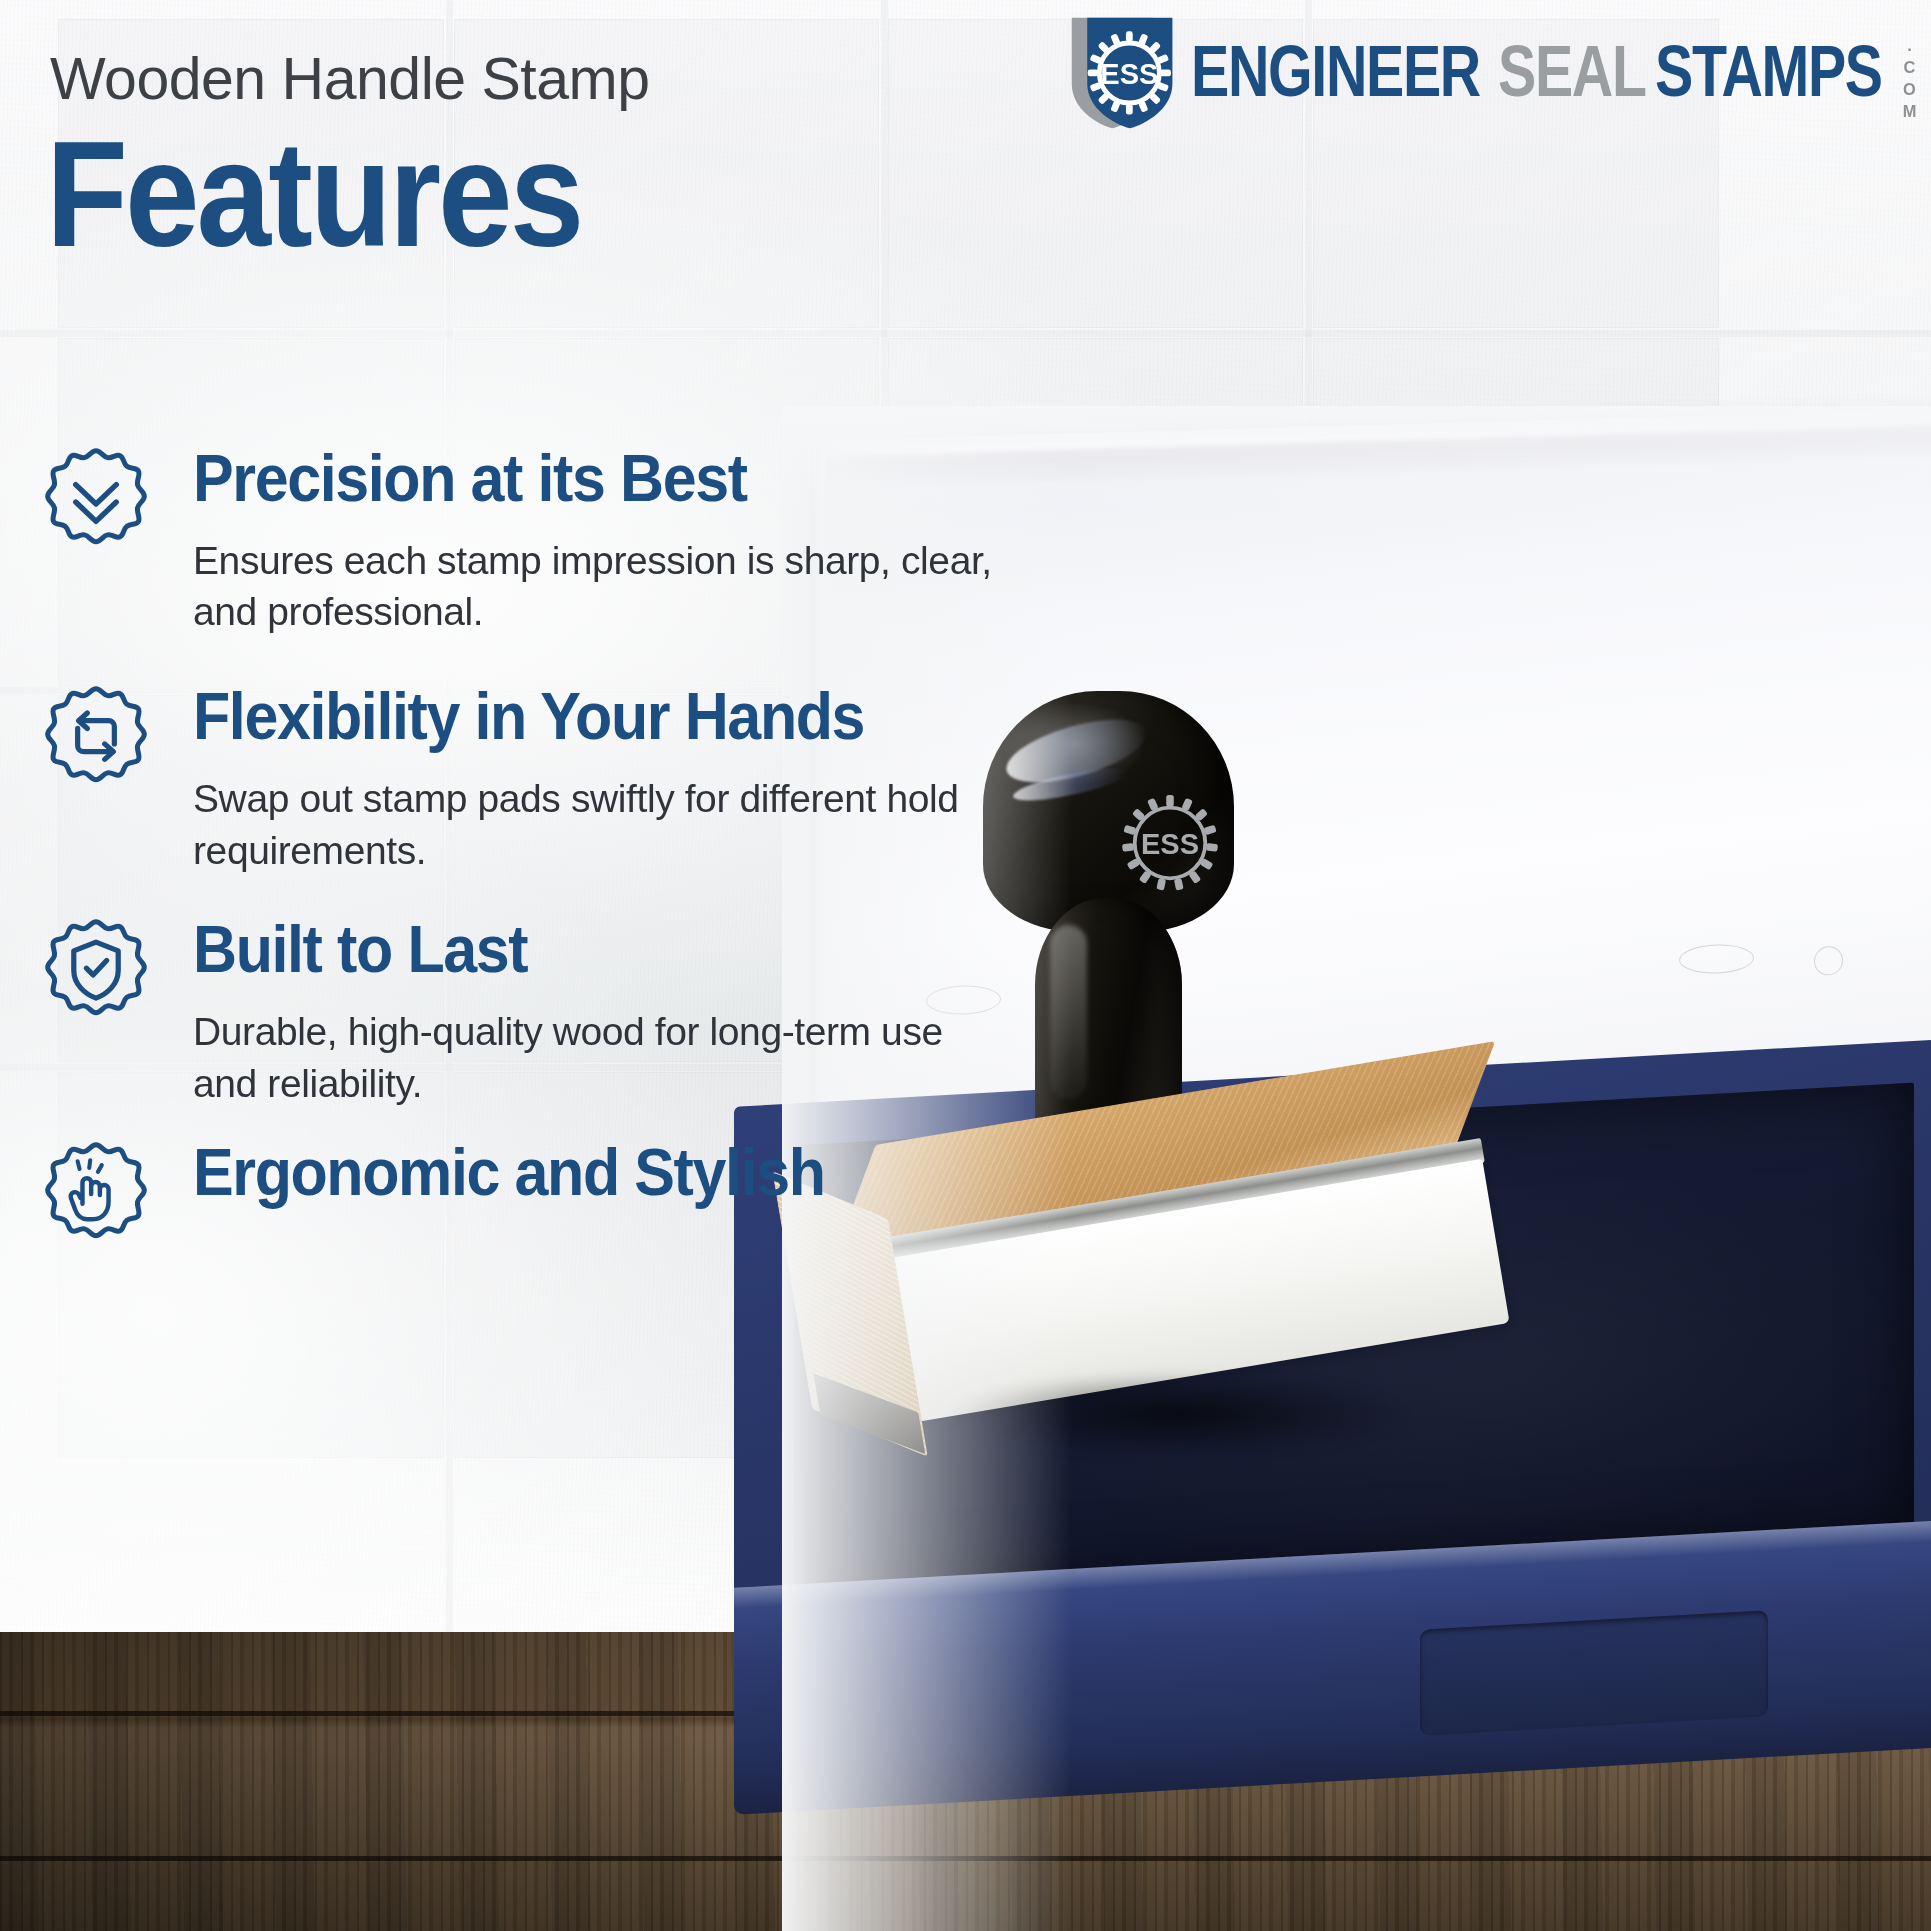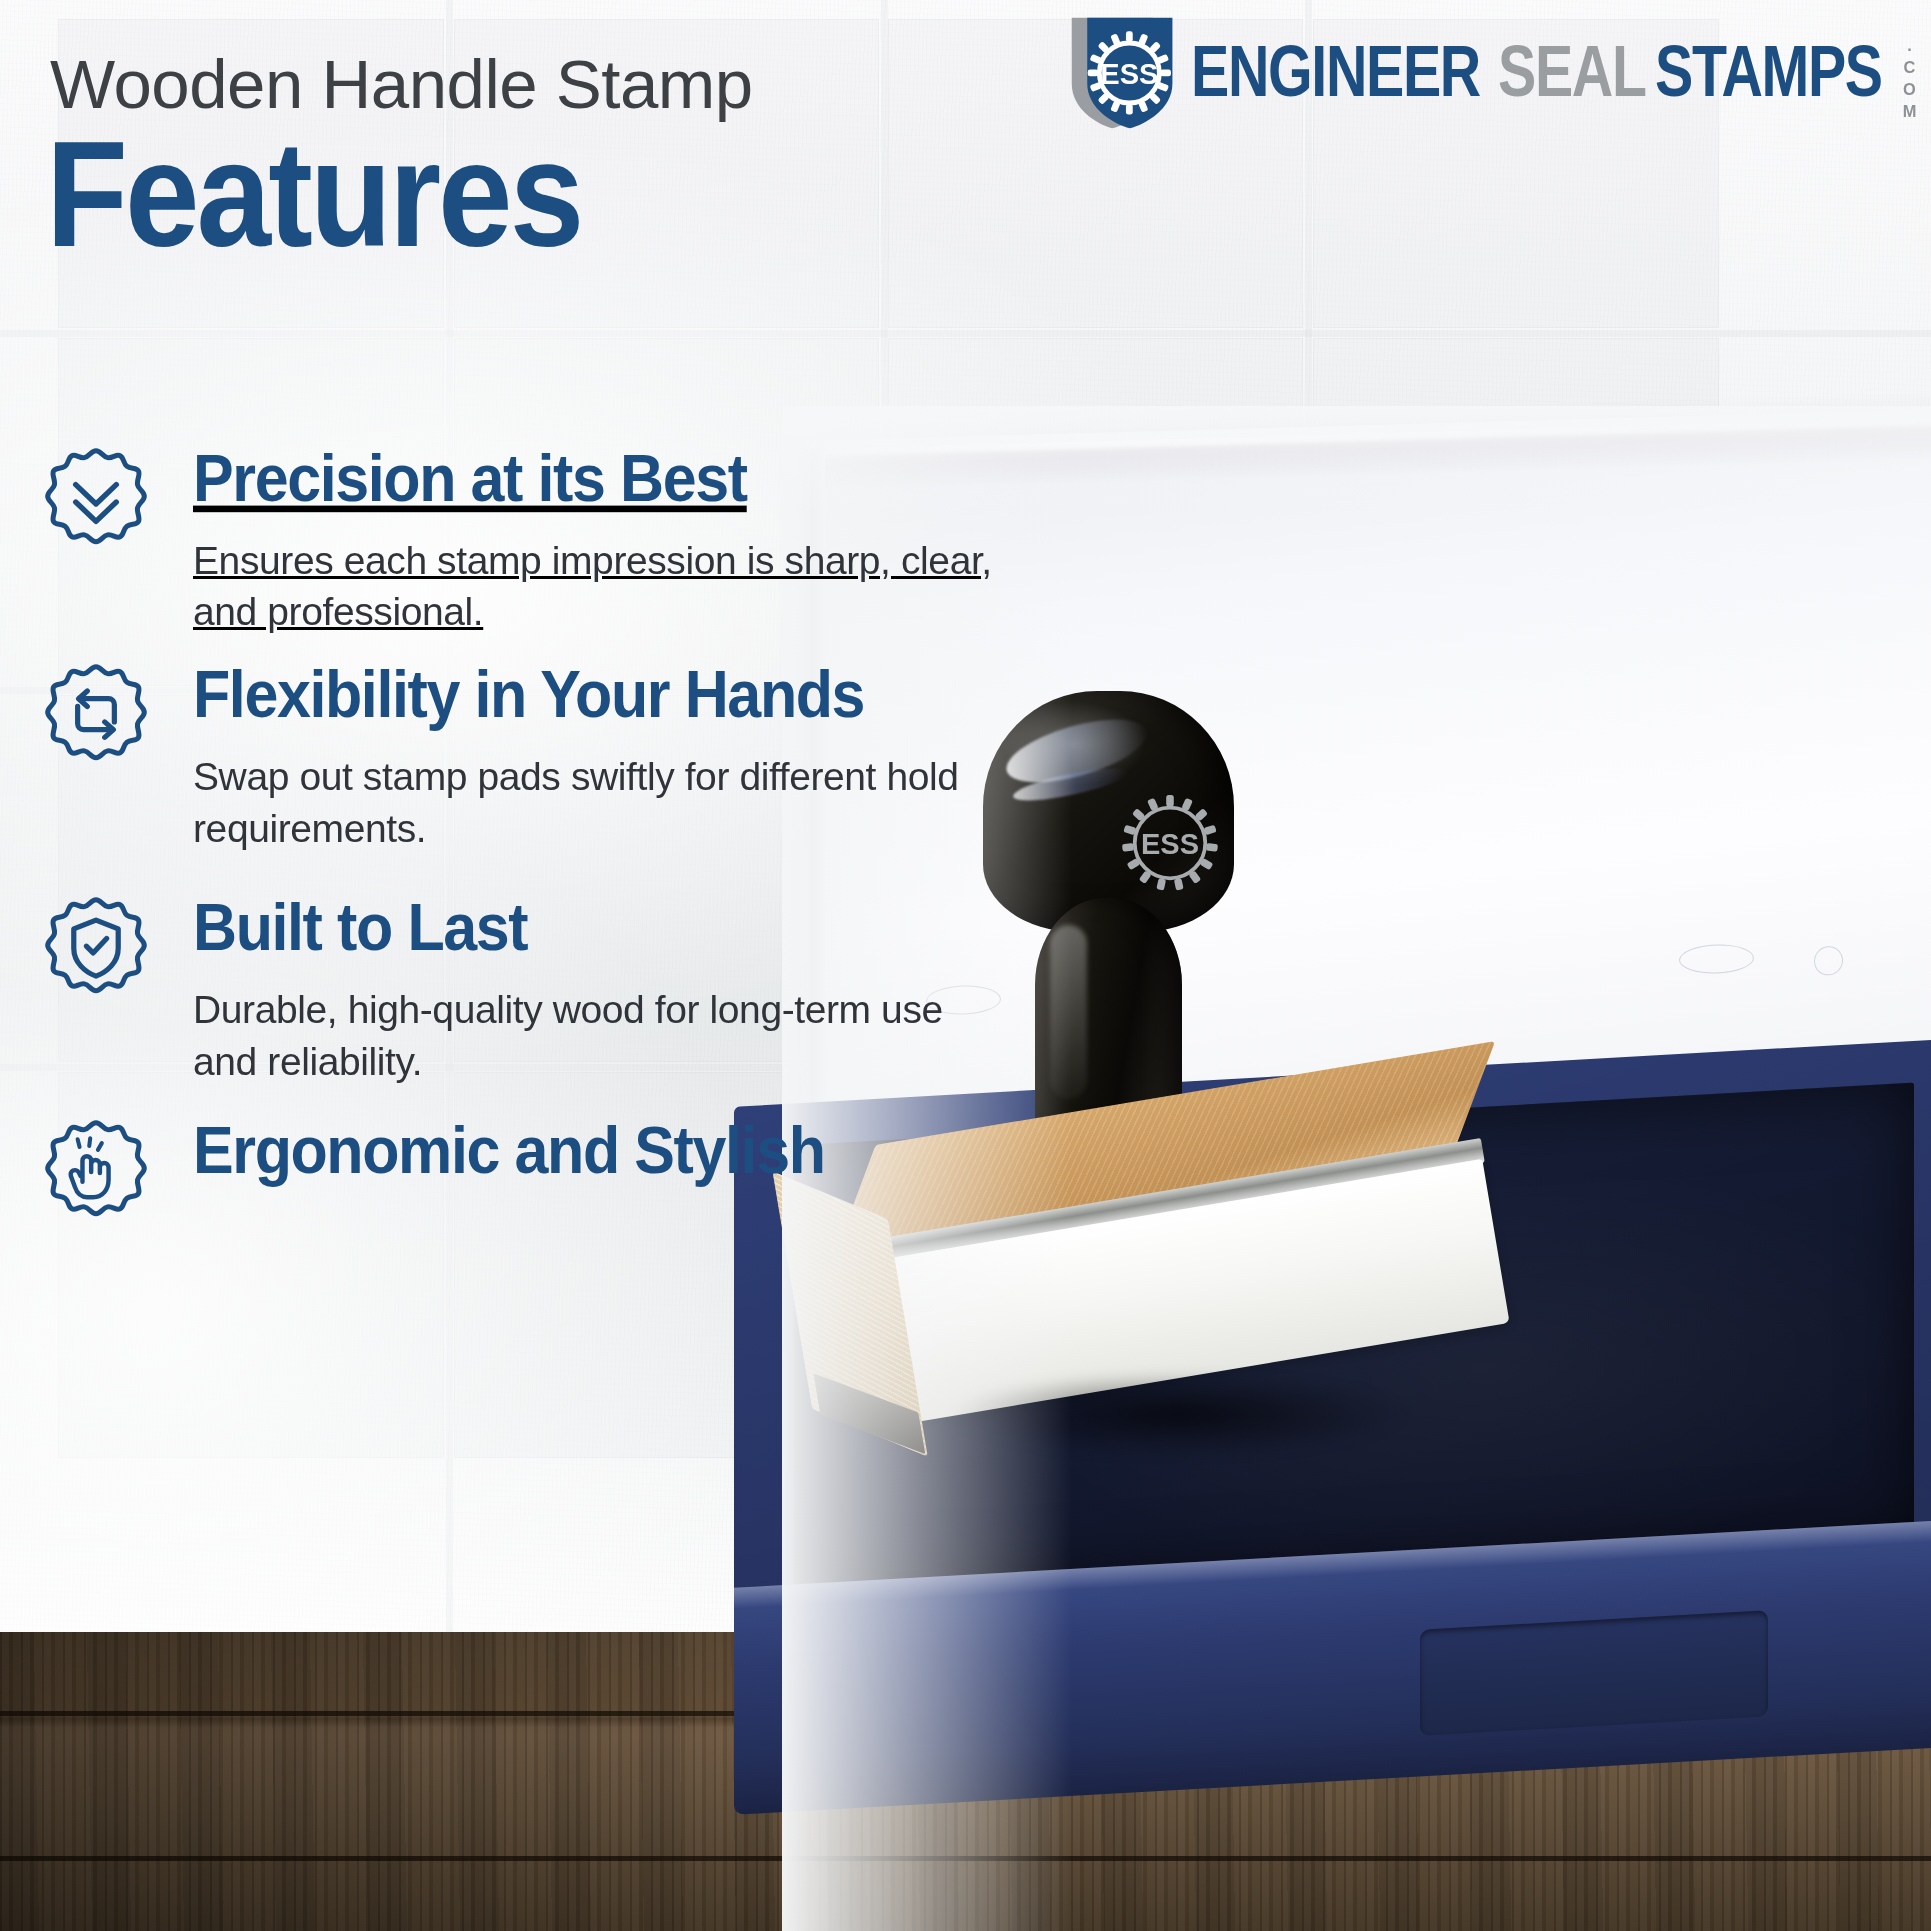--- a/index.html
+++ b/index.html
@@ -50,21 +50,21 @@
       repeating-linear-gradient(89deg, rgba(0,0,0,.07) 0 39px, rgba(150,118,80,.10) 39px 92px);
     opacity:.85;
   }
   .floor .seam{ position:absolute; left:0; width:1931px; height:4.8px; background:rgba(20,13,6,.72); }
   .floor .vgrad{ position:absolute; inset:0; background:linear-gradient(180deg, rgba(0,0,0,.22), rgba(0,0,0,0) 35%, rgba(0,0,0,.25) 100%); }
   .floor .lsh{ position:absolute; left:0; top:0; width:753px; height:299px; background:linear-gradient(90deg, rgba(0,0,0,.35), rgba(0,0,0,0)); }
 
   
   .hdr-sub{
     position:absolute; left:50px; top:45px;
-    font-size:69px; font-weight:400; letter-spacing:-0.5px;
+    font-size:59px; font-weight:400; letter-spacing:-0.5px;
     color:#3d4044; font-family:"Liberation Sans", sans-serif;
     white-space:nowrap;
   }
   .hdr-title{
     position:absolute; left:46px; top:119px;
     font-size:134px; font-weight:700; letter-spacing:-2.9px;
     color:#1d4e82; line-height:1;
     white-space:nowrap;
     transform:scaleY(1.12); transform-origin:left top;
   }
@@ -97,21 +97,21 @@
     font-size:61px; font-weight:700; color:#1d4e82; letter-spacing:-1.4px;
     line-height:1.02; white-space:nowrap;
     transform:scaleY(1.1); transform-origin:left top;
     margin-top:7.7px;
   }
   .feat-p{
     margin-top:29px;
     font-size:39px; font-weight:400; color:#30343a; letter-spacing:-0.4px;
     line-height:1.32; max-width:801px;
   }
-  .feat.f1{ margin-bottom:22px;text-decoration:underline; }
+  .feat.f1{ margin-bottom:44px; }
   .feat.f2{ margin-bottom:39px; }
   .feat.f3{ margin-bottom:29px; }
 
   
   .product{ position:absolute; left:782px; top:406px; width:1188px; height:1526px; }
 
   
   .lid{
     position:absolute; left:19.3px; top:19.3px; width:1149px; height:676px;
     background:linear-gradient(172deg,#fdfdfe 0%,#f3f4f7 40%,#e9ebef 100%);

